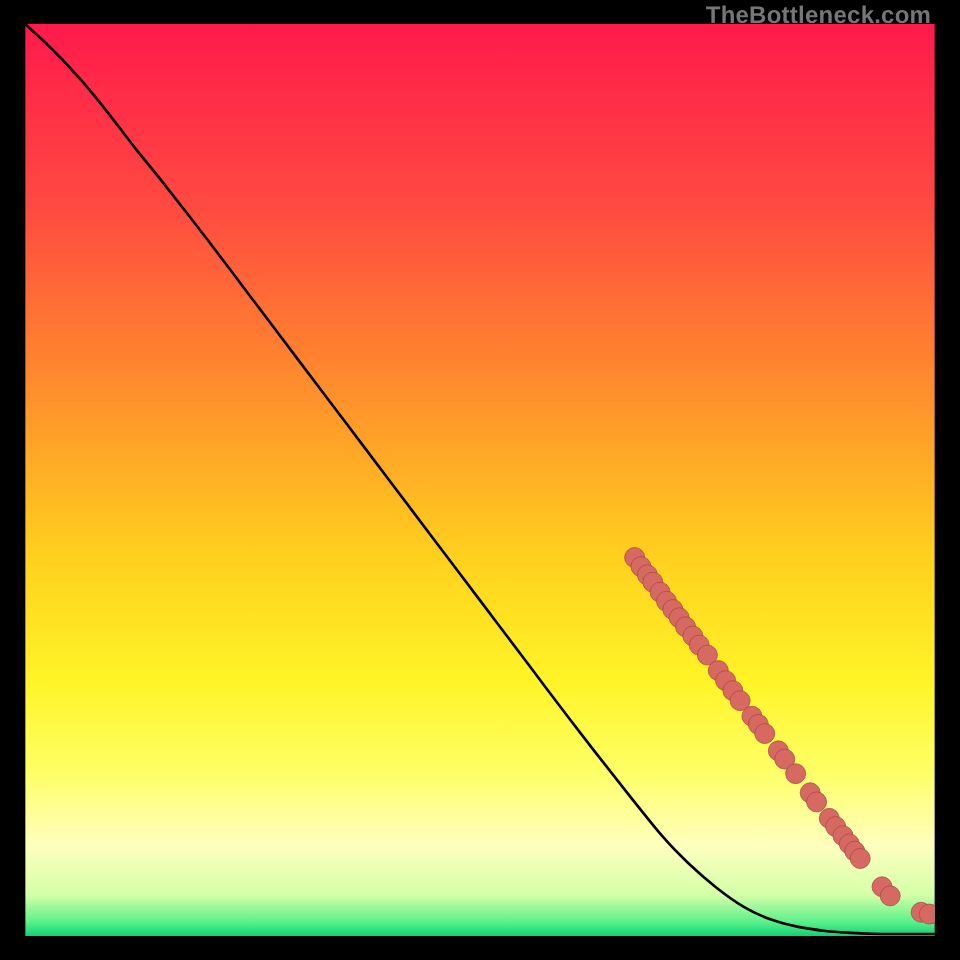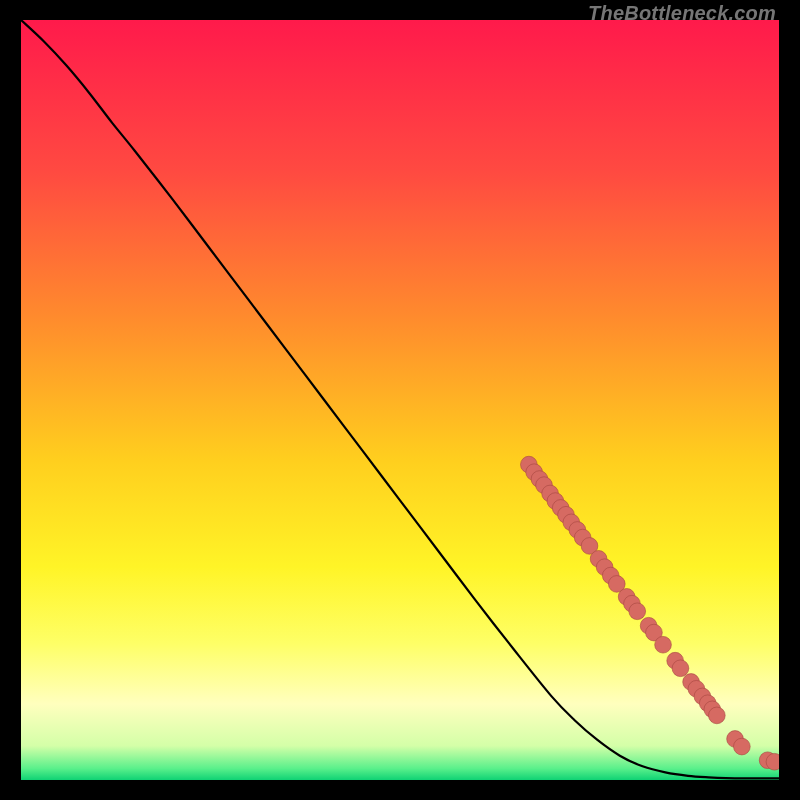--- a/index.html
+++ b/index.html
@@ -7,21 +7,20 @@
     padding: 0;
     width: 800px;
     height: 800px;
     background: #000;
     overflow: hidden;
   }
   .stage {
     position: relative;
     width: 800px;
     height: 800px;
-    font-style: italic;
   }
   .plot {
     position: absolute;
     left: 21px;
     top: 20px;
     width: 758px;
     height: 760px;
   }
   .watermark {
     position: absolute;

